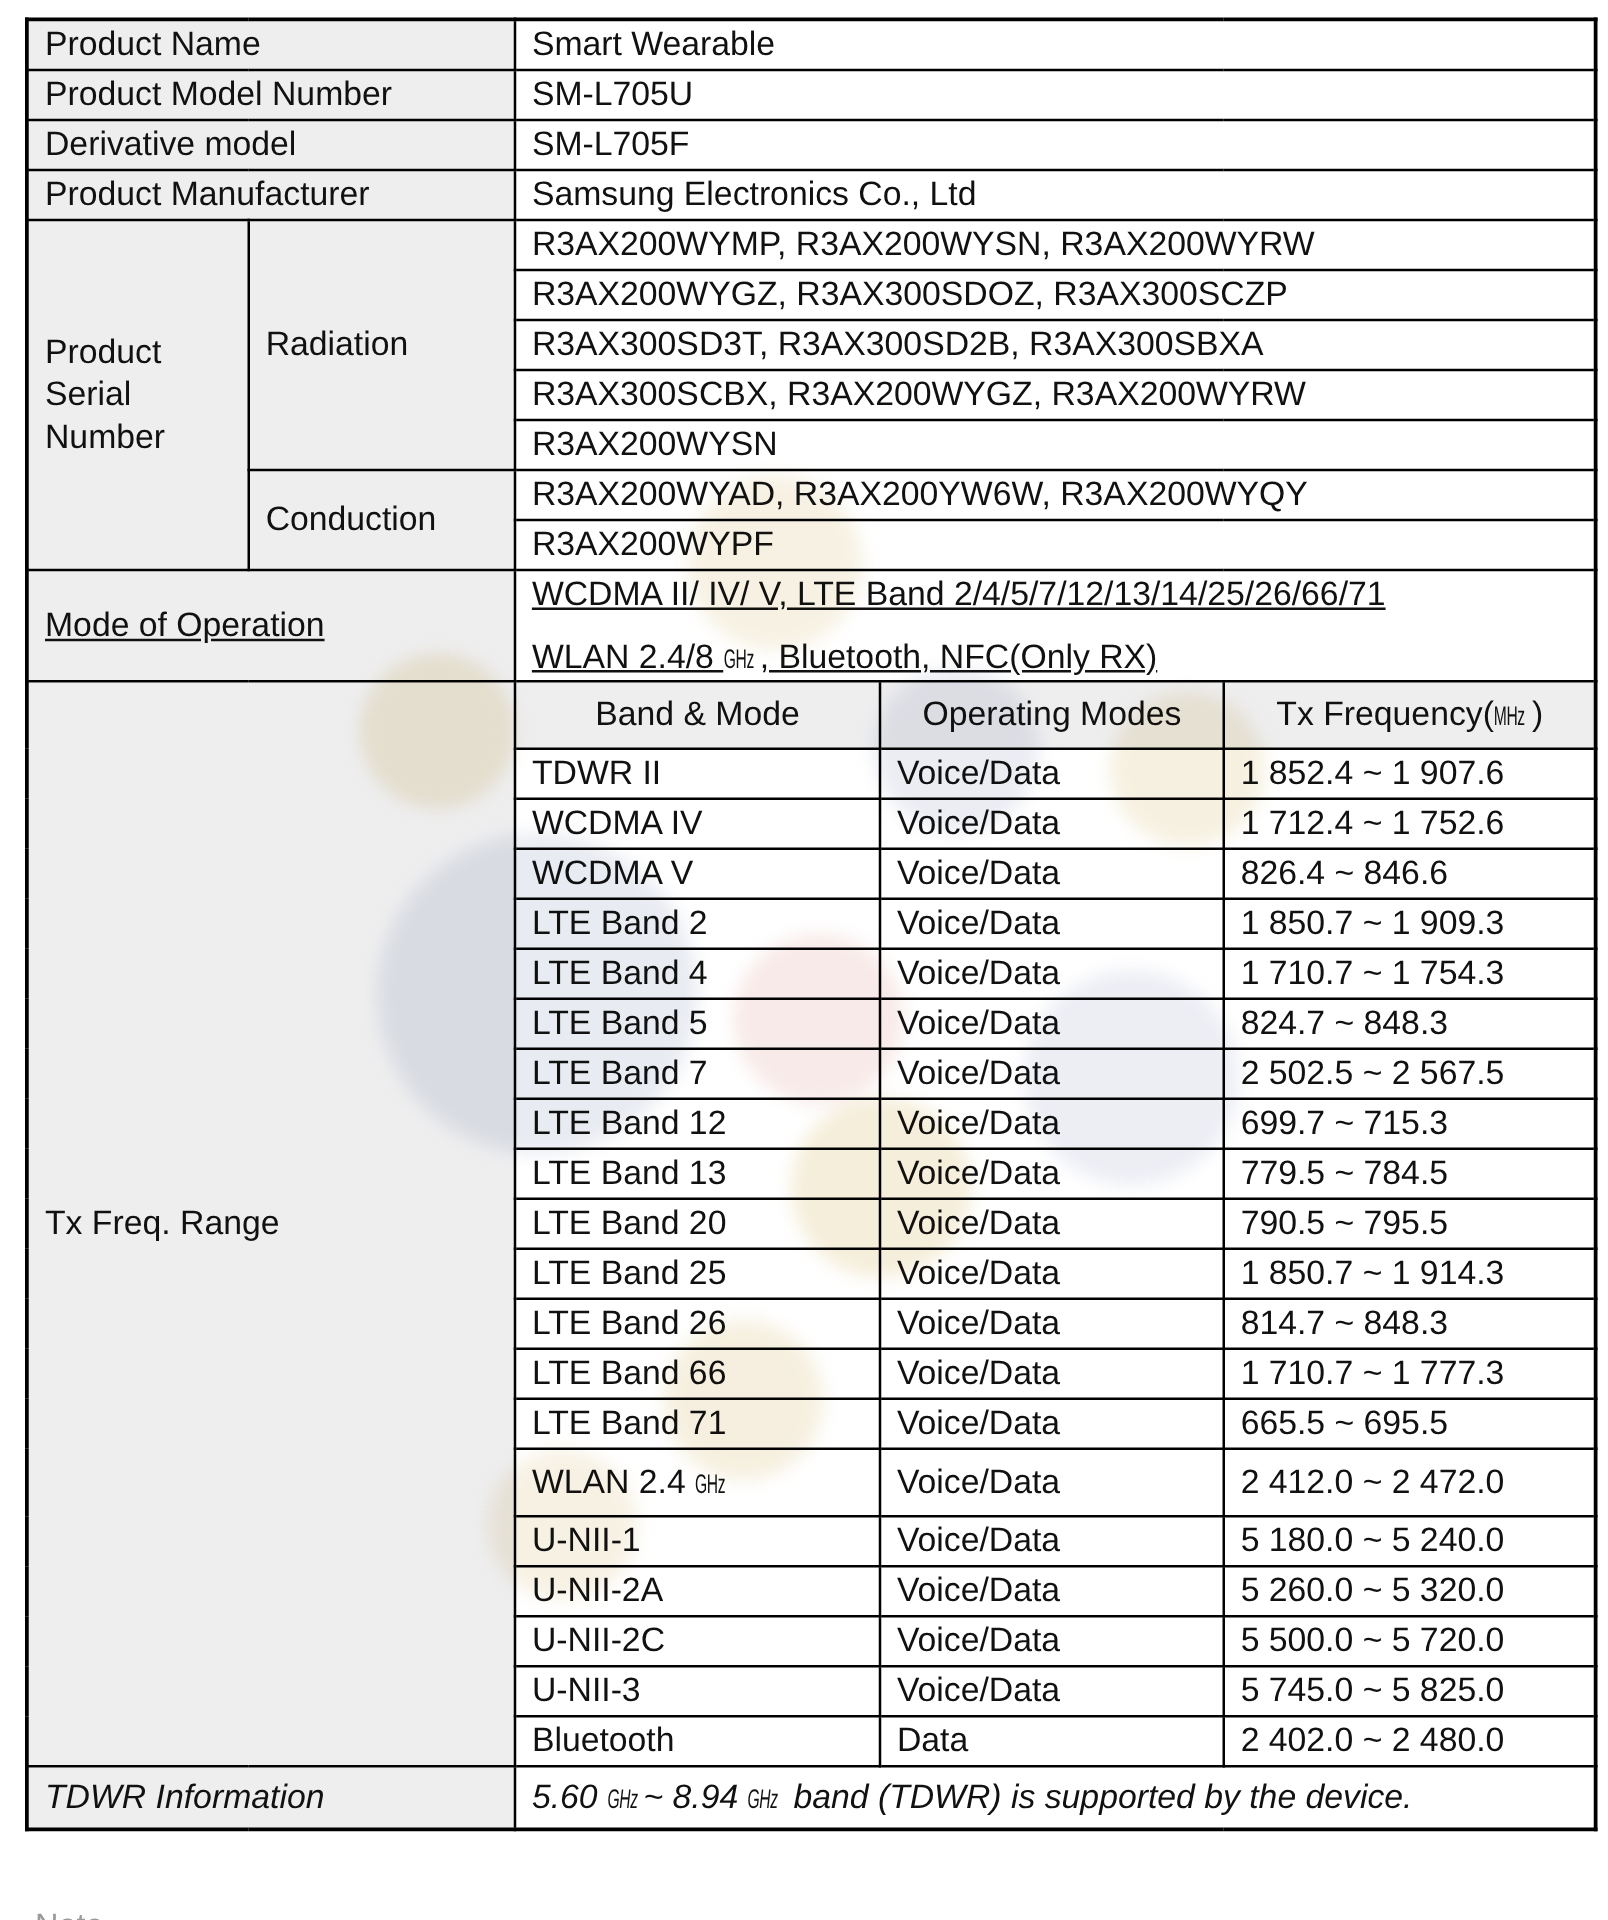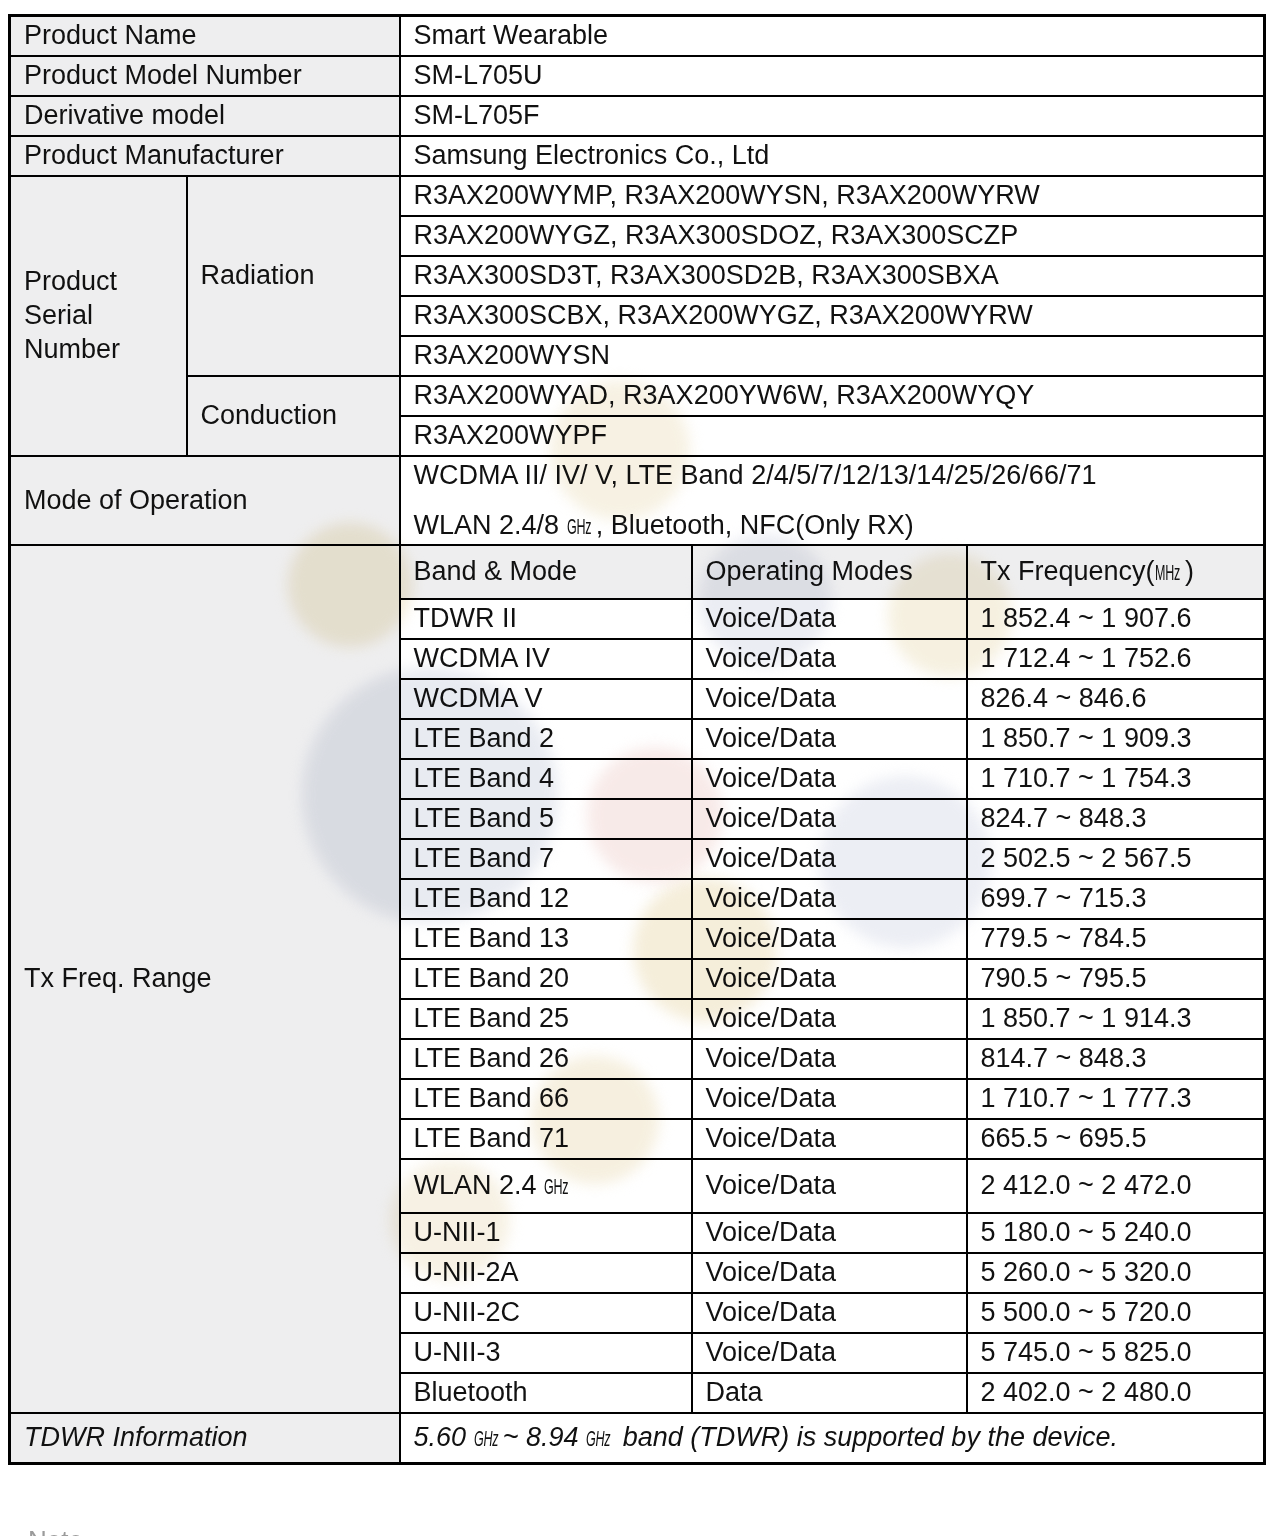--- a/index.html
+++ b/index.html
@@ -3,36 +3,36 @@
 <meta charset="utf-8">
 <style>
   html,body{margin:0;padding:0;}
   body{
     width:1286px;height:1536px;overflow:hidden;position:relative;
     background:#ffffff;color:#111;
     font-family:"Liberation Sans","DejaVu Sans",sans-serif;
   }
   .page{position:absolute;inset:0;}
   table.spec{
-    position:absolute;left:8px;top:14px;width:1255px;
+    position:absolute;left:20px;top:14px;width:1255px;
     border-collapse:collapse;table-layout:fixed;
     border:3px solid #000;
   }
   td{
     border:2px solid #000;
     font-size:27px;line-height:1.25;
     padding:2px 12px 2px 13px;
     vertical-align:middle;
     overflow:hidden;white-space:normal;
   }
   .lbl{background:#eeeeef;}
-  .hdr{background:#eeeeef;}
+  .hdr{background:#eeeeef;text-align:center;}
   .val{background:transparent;}
   tr.rh-s{height:40px;}
-  tr.rh-mode{height:86px;}
+  tr.rh-mode{height:86px;text-decoration:underline;}
   tr.rh-hdr{height:54px;}
   tr.rh-data{height:40px;}
   tr.rh-wlan{height:54px;}
   tr.rh-tdwr{height:50px;font-style:italic;}
   .mode-line1{margin-bottom:16px;}
   
   .u{
     display:inline-block;
     font-size:0.8em;
     transform:scaleX(0.58);

